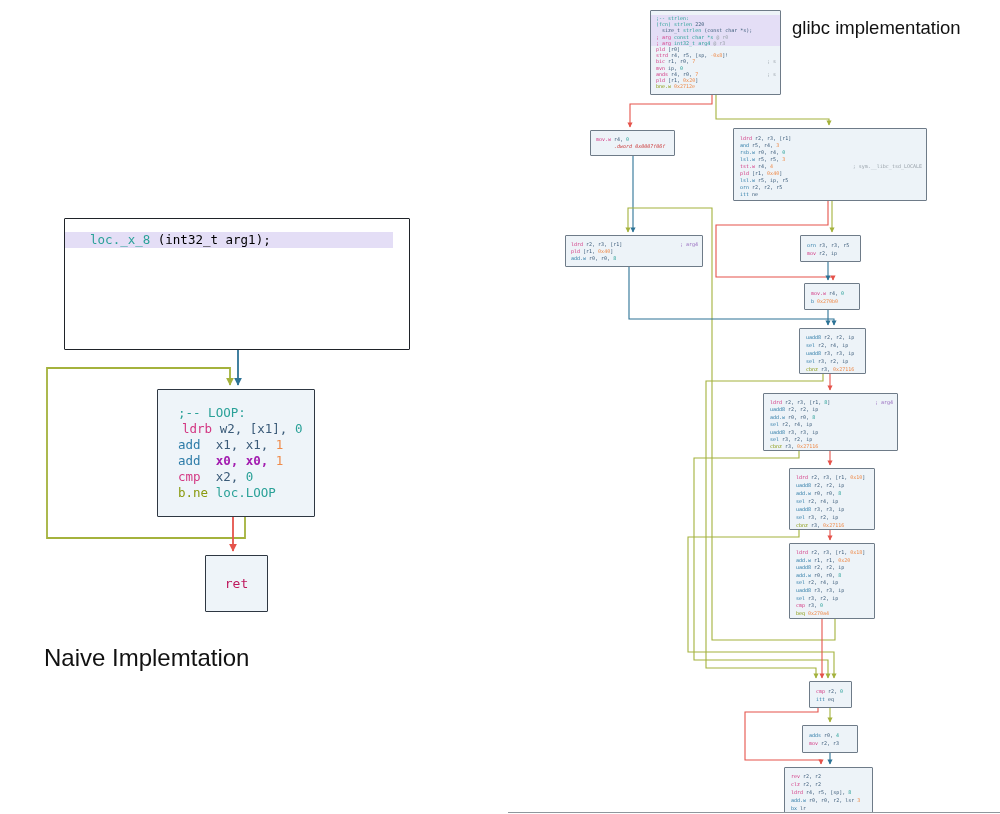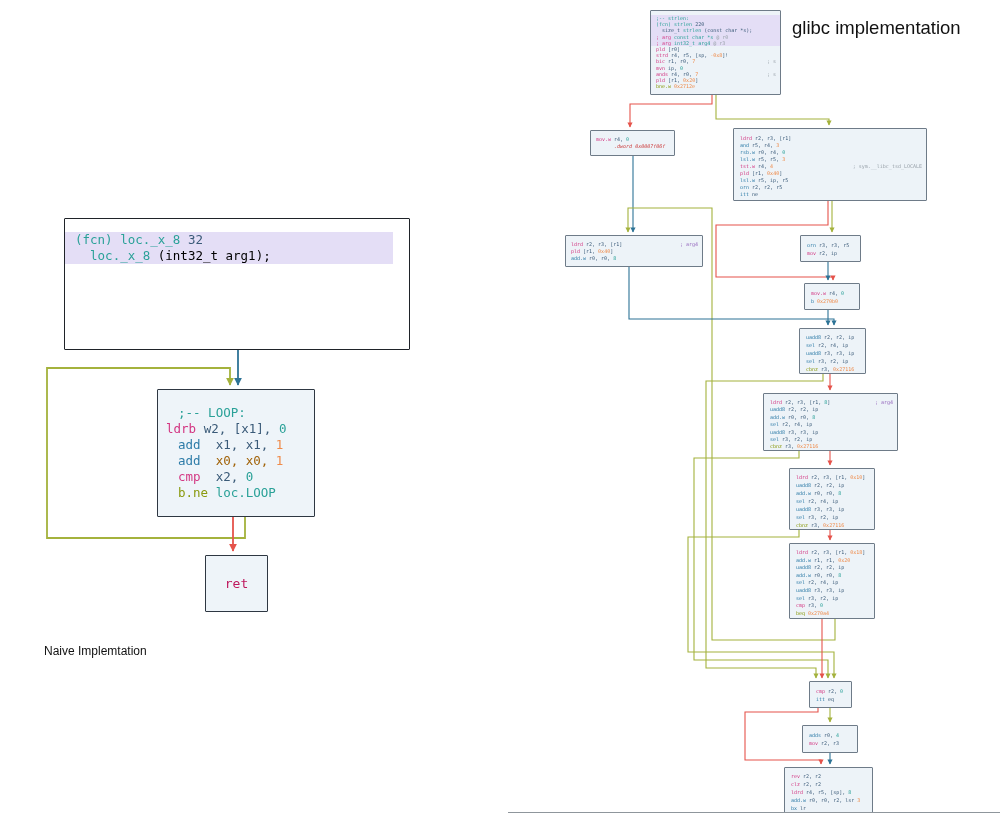--- a/index.html
+++ b/index.html
@@ -8,21 +8,21 @@
   #edges{position:absolute;left:0;top:0;width:1000px;height:814px;pointer-events:none;}
   .block{position:absolute;background:#edf3f8;border:1px solid #6e7b88;box-sizing:border-box;overflow:hidden;border-radius:1px;}
   .block.white{background:#ffffff;border:1.6px solid #1f2329;}
   .block.lite{border:1.8px solid #2e3742;background:#eef4f9;}
   .block.center .ln{text-align:center;}
   .ln{white-space:pre;position:relative;}
   .ln.hl{background:#e4def6;}
   .rt{position:absolute;top:0;}
   .title{position:absolute;font-family:"Liberation Sans",sans-serif;color:#111111;}
   .title-right{left:792px;top:17px;font-size:18.5px;}
-  .title-left{left:44px;top:644px;font-size:12px;}
+  .title-left{left:44px;top:644px;font-size:24px;}
   .bottom-rule{position:absolute;left:508px;top:812px;width:492px;height:1px;background:#8f969c;}
 </style>
 </head>
 <body>
 
 <div class="canvas">
   <svg id="edges" xmlns="http://www.w3.org/2000/svg">
     <defs>
       <marker id="arr-er-s" markerUnits="userSpaceOnUse" markerWidth="6" markerHeight="5.5" refX="4.6" refY="2.6" orient="auto">
           <path d="M0,0 L5.2,2.6 L0,5.2 Z" fill="#e5534b"></path>
@@ -61,28 +61,27 @@
       <polyline points="823,374 823,381 706,381 706,668 816,668 816,678" fill="none" stroke="#a4b23c" stroke-width="1.1" marker-end="url(#arr-eg-s)"></polyline>
       <polyline points="799,451 799,458 694,458 694,660 828,660 828,678" fill="none" stroke="#a4b23c" stroke-width="1.1" marker-end="url(#arr-eg-s)"></polyline>
       <polyline points="799,530 799,537 688,537 688,652 834,652 834,678" fill="none" stroke="#a4b23c" stroke-width="1.1" marker-end="url(#arr-eg-s)"></polyline>
       <polyline points="822,619 822,678" fill="none" stroke="#e5534b" stroke-width="1.1" marker-end="url(#arr-er-s)"></polyline>
       <polyline points="830,708 830,722" fill="none" stroke="#a4b23c" stroke-width="1.1" marker-end="url(#arr-eg-s)"></polyline>
       <polyline points="818,708 818,712 745,712 745,760 821,760 821,764" fill="none" stroke="#e5534b" stroke-width="1.1" marker-end="url(#arr-er-s)"></polyline>
       <polyline points="830,753 830,764" fill="none" stroke="#2d7396" stroke-width="1.1" marker-end="url(#arr-eb-s)"></polyline>
     </svg>
   <div id="blocks">
       <div class="block white" style="left: 64px; top: 218px; width: 346px; height: 132px; font-size: 12.5px; line-height: 16px; padding-top: 13px;">
-        <div class="ln hl" style="padding-left: 10px; margin-right: 16px;"><span style="color: rgb(42, 161, 152);">(fcn) loc._x_8 </span><span style="color: rgb(58, 90, 120);">32</span></div>
         <div class="ln hl" style="padding-left: 10px; margin-right: 16px;"><span style="color: rgb(42, 161, 152);">  loc._x_8 </span><span style="color: #000000;">(int32_t arg1);</span></div>
       </div>
       <div class="block lite" style="left: 157px; top: 389px; width: 158px; height: 128px; font-size: 12.5px; line-height: 16px; padding-top: 15px;">
         <div class="ln" style="padding-left: 20px;"><span style="color: rgb(42, 161, 152);">;-- LOOP:</span></div>
-        <div class="ln" style="padding-left: 8px;"><span style="color: rgb(211, 54, 130);">ldrb</span><span style="color: rgb(58, 90, 120);"> w2, [x1], </span><span style="color: rgb(42, 161, 152);">0</span></div>
+        <div class="ln" style="padding-left: 24px;"><span style="color: rgb(211, 54, 130);">ldrb</span><span style="color: rgb(58, 90, 120);"> w2, [x1], </span><span style="color: rgb(42, 161, 152);">0</span></div>
         <div class="ln" style="padding-left: 20px;"><span style="color: rgb(46, 124, 168);">add</span><span style="color: rgb(58, 90, 120);">  x1, x1, </span><span style="color: rgb(239, 139, 74);">1</span></div>
-        <div class="ln" style="padding-left: 20px;"><span style="color: rgb(46, 124, 168);">add</span><span style="color: #a16207;">  x0, x0, </span><span style="color: rgb(239, 139, 74);">1</span></div>
+        <div class="ln" style="padding-left: 20px;"><span style="color: rgb(46, 124, 168);">add</span><span style="color: #a21caf; font-weight: bold;">  x0, x0, </span><span style="color: rgb(239, 139, 74);">1</span></div>
         <div class="ln" style="padding-left: 20px;"><span style="color: rgb(211, 54, 130);">cmp</span><span style="color: rgb(58, 90, 120);">  x2, </span><span style="color: rgb(42, 161, 152);">0</span></div>
         <div class="ln" style="padding-left: 20px;"><span style="color: rgb(138, 154, 16);">b.ne</span><span style="color: rgb(58, 90, 120);"> </span><span style="color: rgb(42, 161, 152);">loc.LOOP</span></div>
       </div>
       <div class="block lite center" style="left: 205px; top: 555px; width: 63px; height: 57px; font-size: 13px; line-height: 16px; padding-top: 20px;">
         <div class="ln" style="padding-left: 0px;"><span style="color: #be185d;">ret</span></div>
       </div>
       <div class="block " style="left: 650px; top: 10px; width: 131px; height: 85px; font-size: 5px; line-height: 6.2px; padding-top: 4px;">
         <div class="ln hl" style="padding-left: 5px;"><span style="color: rgb(42, 161, 152);">;-- strlen:</span></div>
         <div class="ln hl" style="padding-left: 5px;"><span style="color: rgb(42, 161, 152);">(fcn) strlen </span><span style="color: rgb(58, 90, 120);">220</span></div>
         <div class="ln hl" style="padding-left: 5px;"><span style="color: rgb(58, 90, 120);">  size_t </span><span style="color: rgb(42, 161, 152);">strlen</span><span style="color: rgb(58, 90, 120);"> (const char *s);</span></div>

